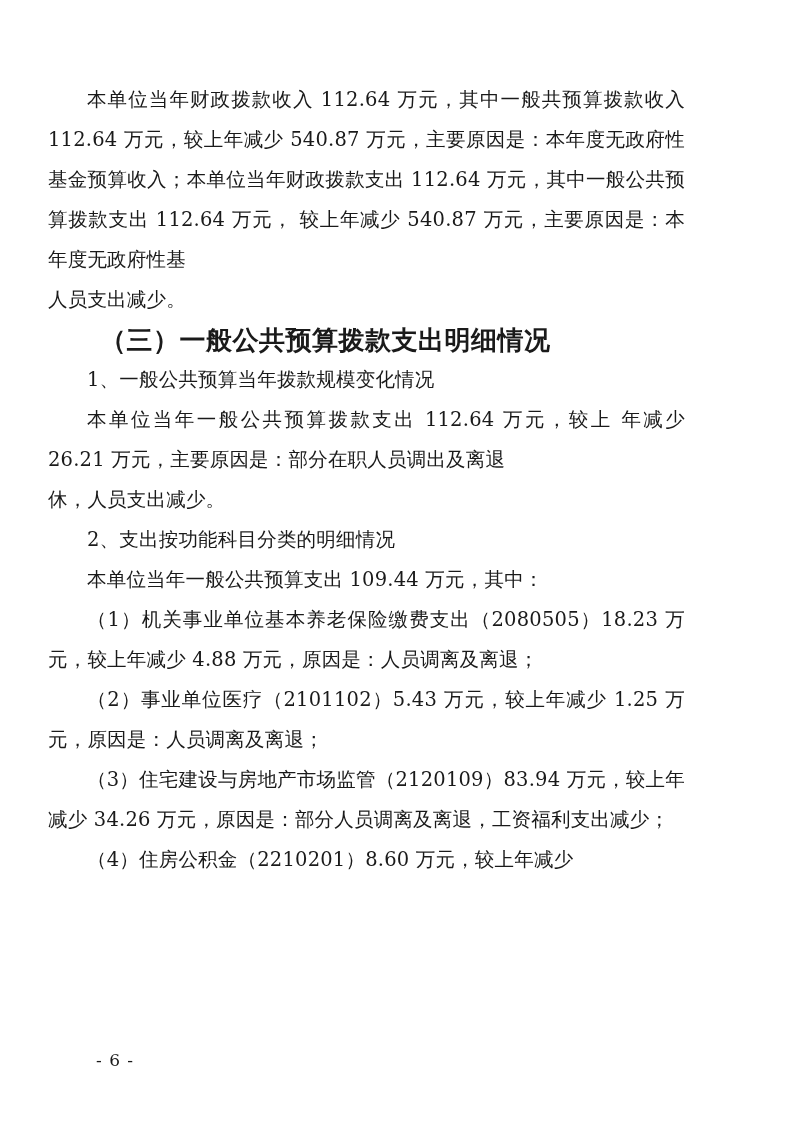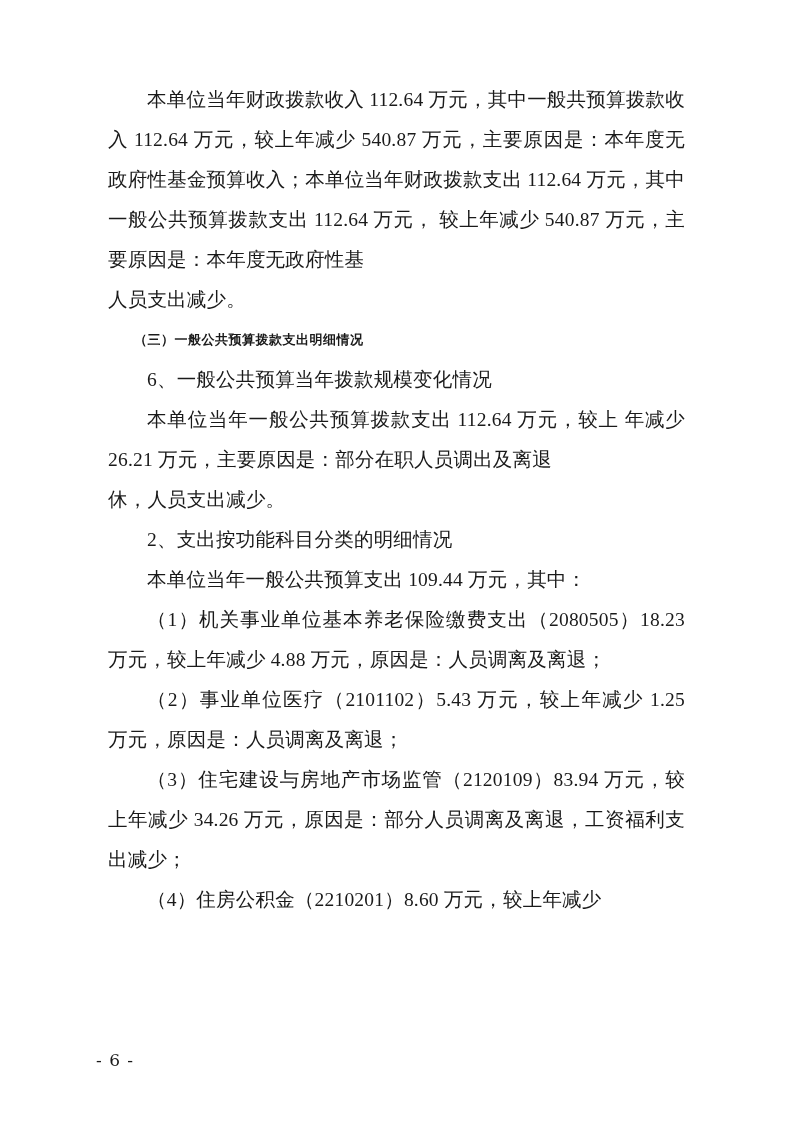--- a/index.html
+++ b/index.html
@@ -14,40 +14,39 @@
     font-family: "DejaVu Serif", "Liberation Serif", serif;
     color: #1a1a1a;
     overflow: hidden;
   }
   .page {
     position: absolute;
     left: 0; top: 0;
     width: 793px;
     height: 852px;
     box-sizing: border-box;
-    padding: 80px 108px 0 108px;
-    font-family: Liberation Serif, serif;
+    padding: 80px 108px 0 48px;
   }
   .doc-body {
     width: 100%;
   }
   p.para {
     margin: 0;
     font-size: 19.5px;
     line-height: 40px;
     text-align: justify;
     text-justify: inter-ideograph;
     letter-spacing: 0.2px;
   }
   p.indent {
     text-indent: 2em;
   }
   p.heading {
     margin: 0;
-    font-size: 13px;
+    font-size: 26px;
     line-height: 40px;
     font-weight: bold;
     text-indent: 2em;
     letter-spacing: 0.5px;
   }
   .footer {
     position: absolute;
     left: 0;
     bottom: 52px;
     width: 793px;
@@ -65,21 +64,21 @@
 
 <div class="page">
   <div class="doc-body">
 
     <p class="para indent">本单位当年财政拨款收入 112.64 万元，其中一般共预算拨款收入 112.64 万元，较上年减少 540.87 万元，主要原因是：本年度无政府性基金预算收入；本单位当年财政拨款支出 112.64 万元，其中一般公共预算拨款支出 112.64 万元， 较上年减少 540.87 万元，主要原因是：本年度无政府性基</p>
 
     <p class="para">人员支出减少。</p>
 
     <p class="heading">（三）一般公共预算拨款支出明细情况</p>
 
-    <p class="para indent">6、一般公共预算当年拨款规模变化情况</p>
+    <p class="para indent">1、一般公共预算当年拨款规模变化情况</p>
 
     <p class="para indent">本单位当年一般公共预算拨款支出 112.64 万元，较上 年减少 26.21 万元，主要原因是：部分在职人员调出及离退</p>
 
     <p class="para">休，人员支出减少。</p>
 
     <p class="para indent">2、支出按功能科目分类的明细情况</p>
 
     <p class="para indent">本单位当年一般公共预算支出 109.44 万元，其中：</p>
 
     <p class="para indent">（1）机关事业单位基本养老保险缴费支出（2080505）18.23 万元，较上年减少 4.88 万元，原因是：人员调离及离退；</p>

